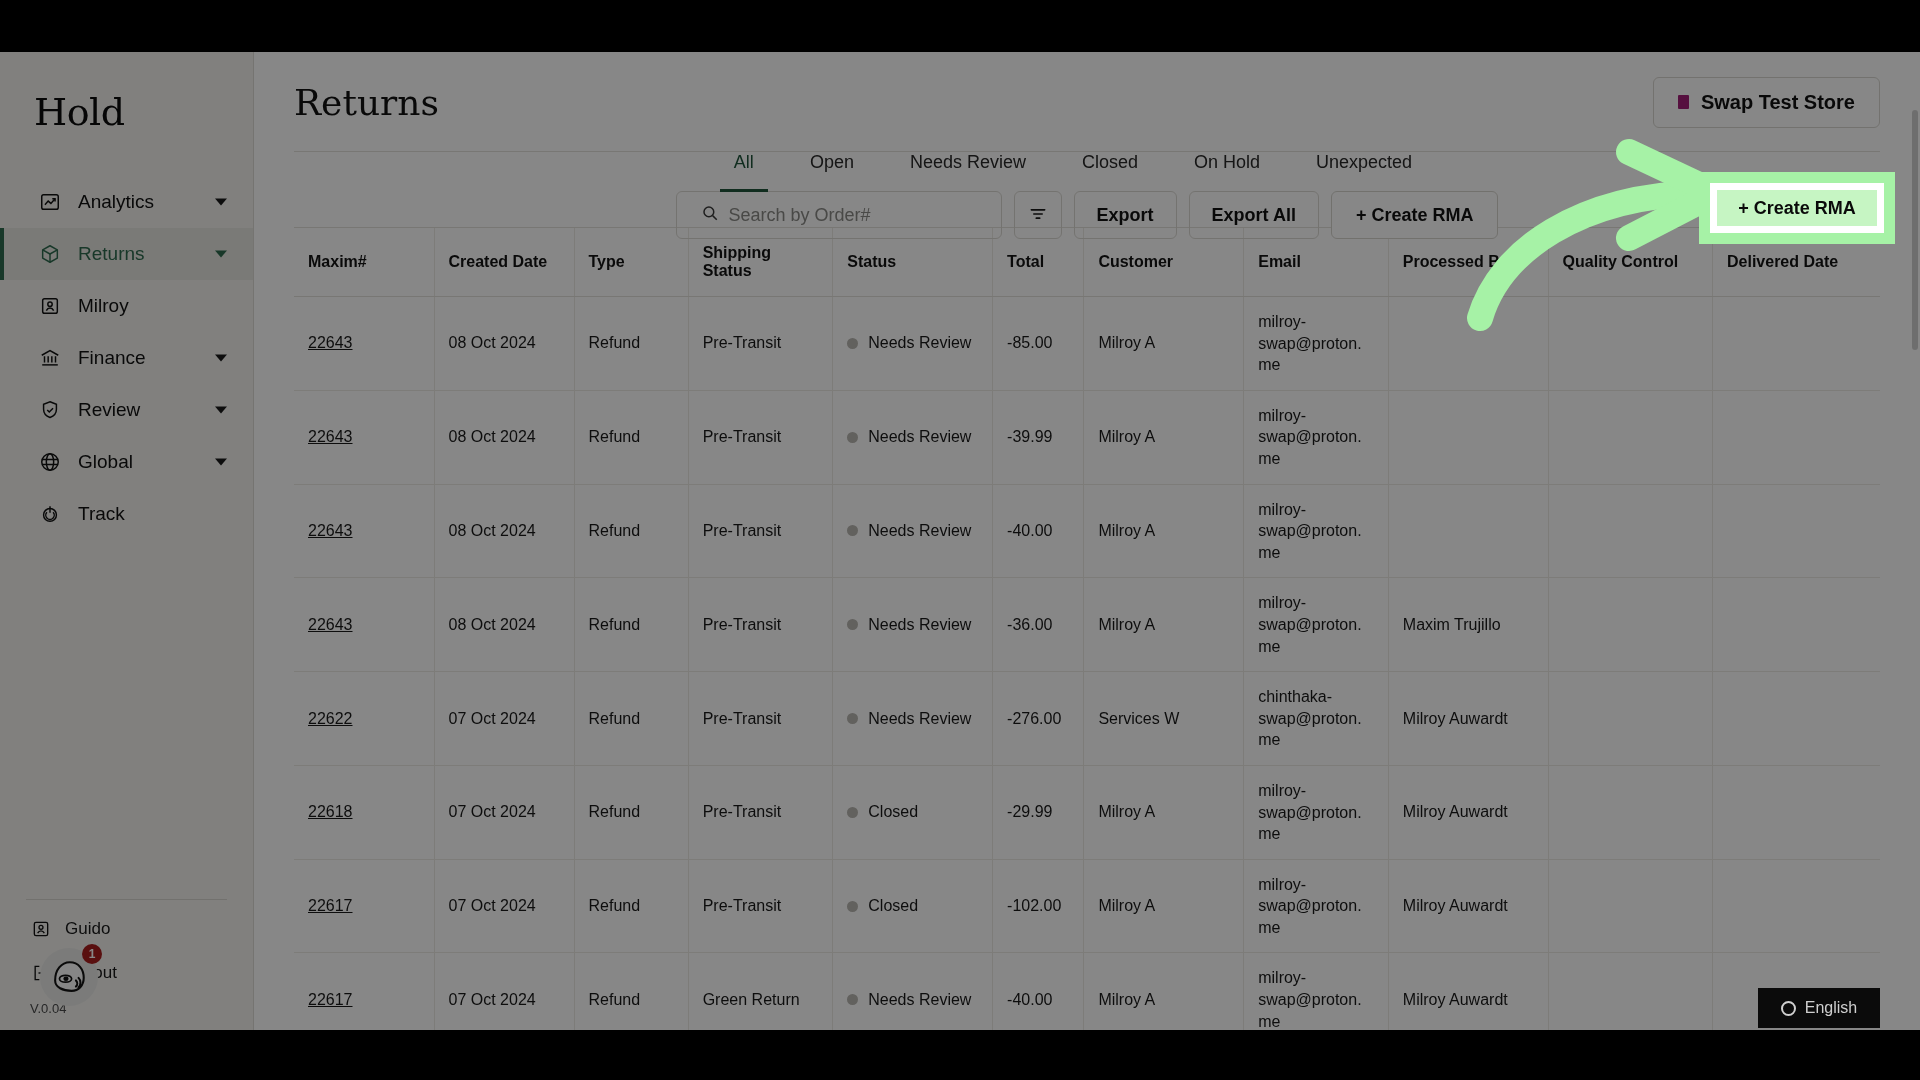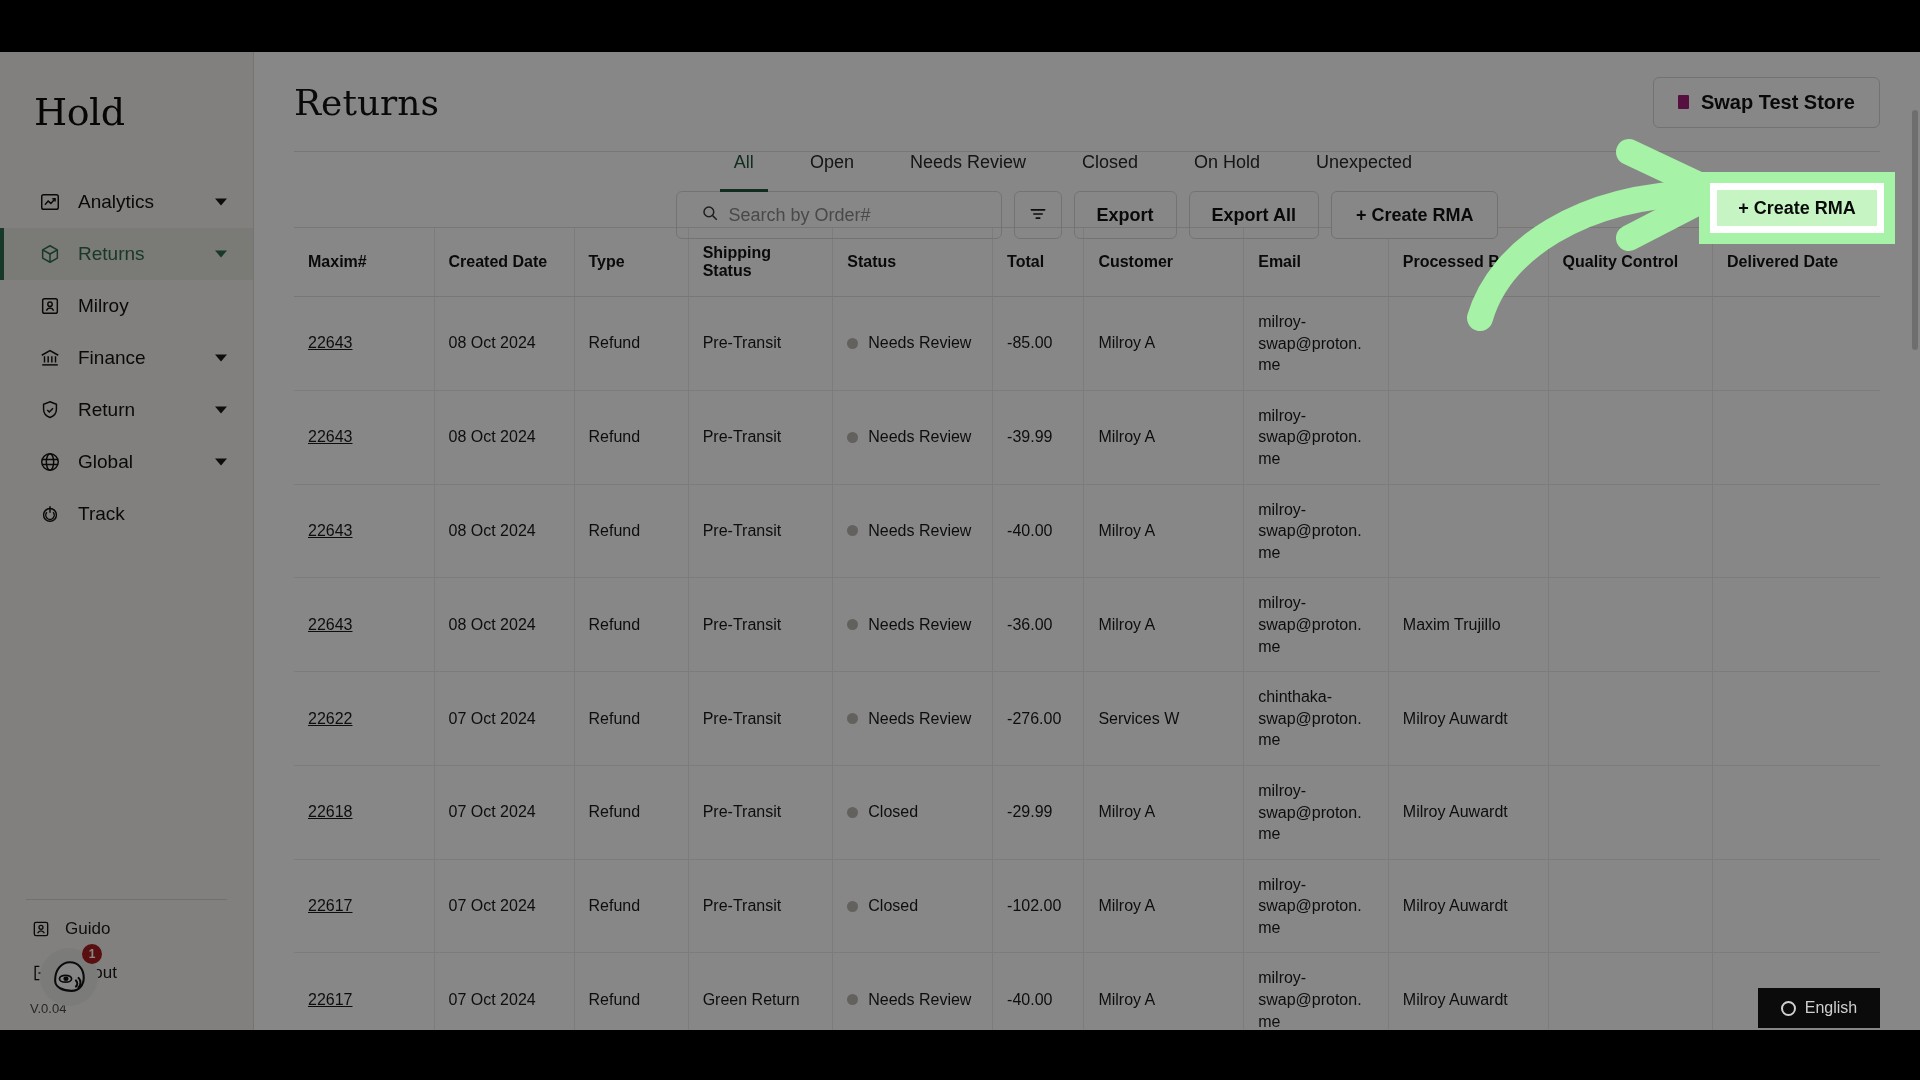--- a/index.html
+++ b/index.html
@@ -369,21 +369,21 @@
           <span class="caret"></span>
         </div>
 
         <div class="nav-item">
           <span class="ico">
             <svg width="22" height="22" viewBox="0 0 24 24" fill="none" stroke="#111" stroke-width="1.6">
               <path d="M12 3l7 2.8v5.4c0 4.2-2.9 7.6-7 9-4.1-1.4-7-4.8-7-9V5.8L12 3z"></path>
               <polyline points="9,12 11.2,14.2 15.3,10"></polyline>
             </svg>
           </span>
-          <span>Return</span>
+          <span>Review</span>
           <span class="caret"></span>
         </div>
 
         <div class="nav-item">
           <span class="ico">
             <svg width="22" height="22" viewBox="0 0 24 24" fill="none" stroke="#111" stroke-width="1.6">
               <circle cx="12" cy="12" r="9"></circle>
               <ellipse cx="12" cy="12" rx="4" ry="9"></ellipse>
               <path d="M3.2 9.2h17.6M3.2 14.8h17.6"></path>
             </svg>

